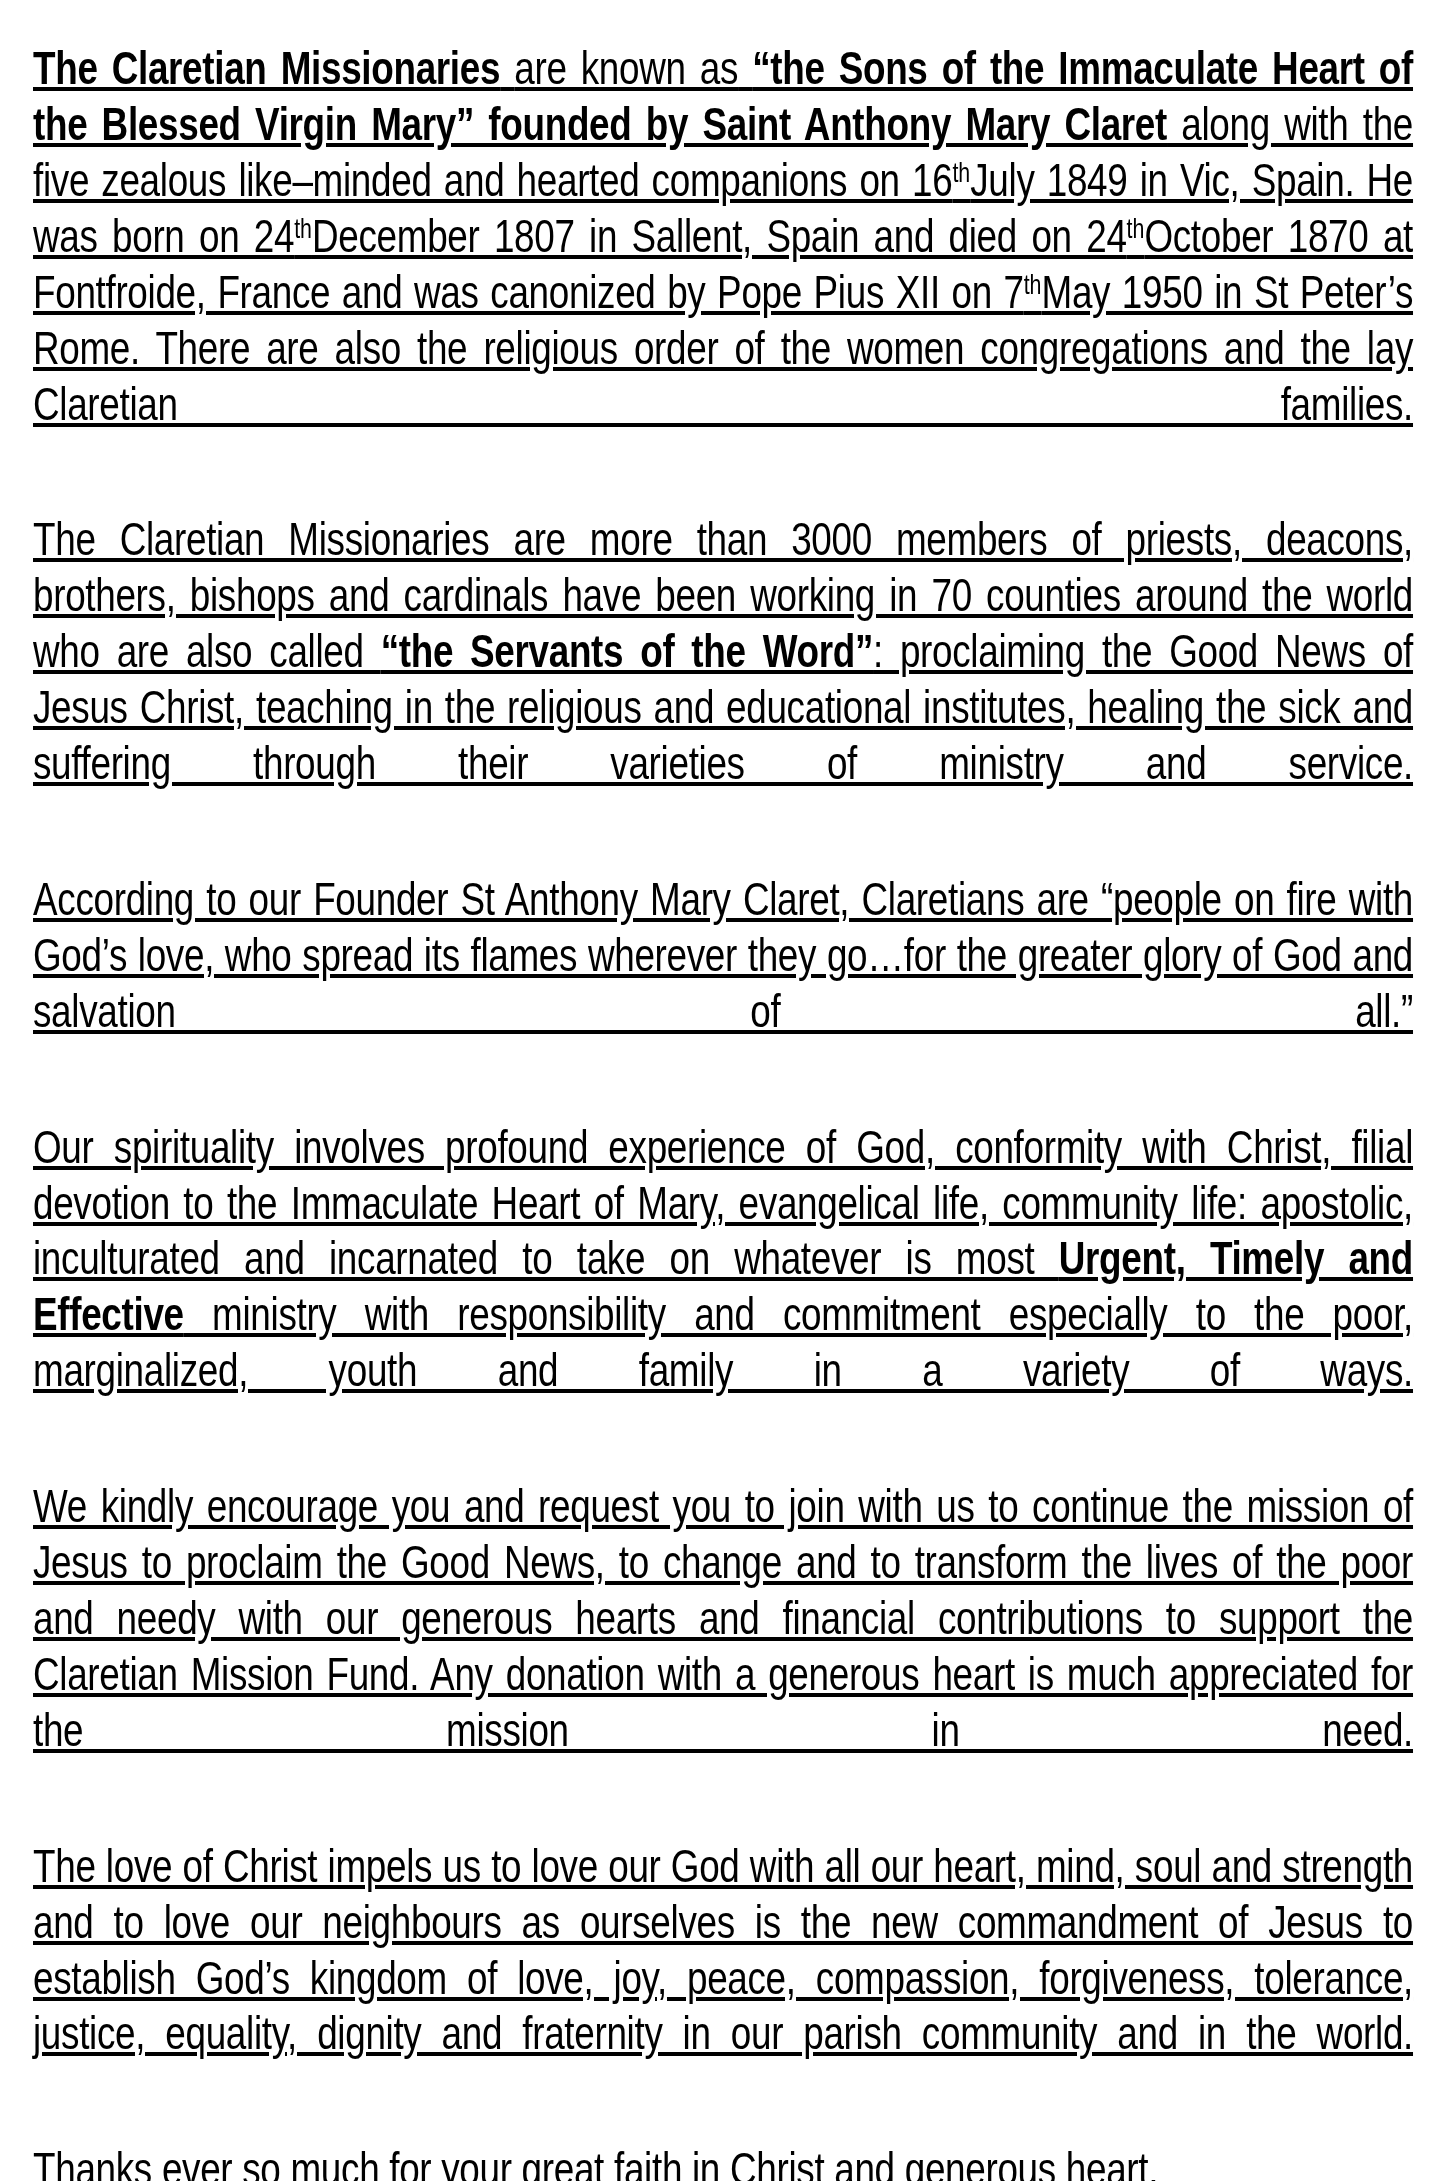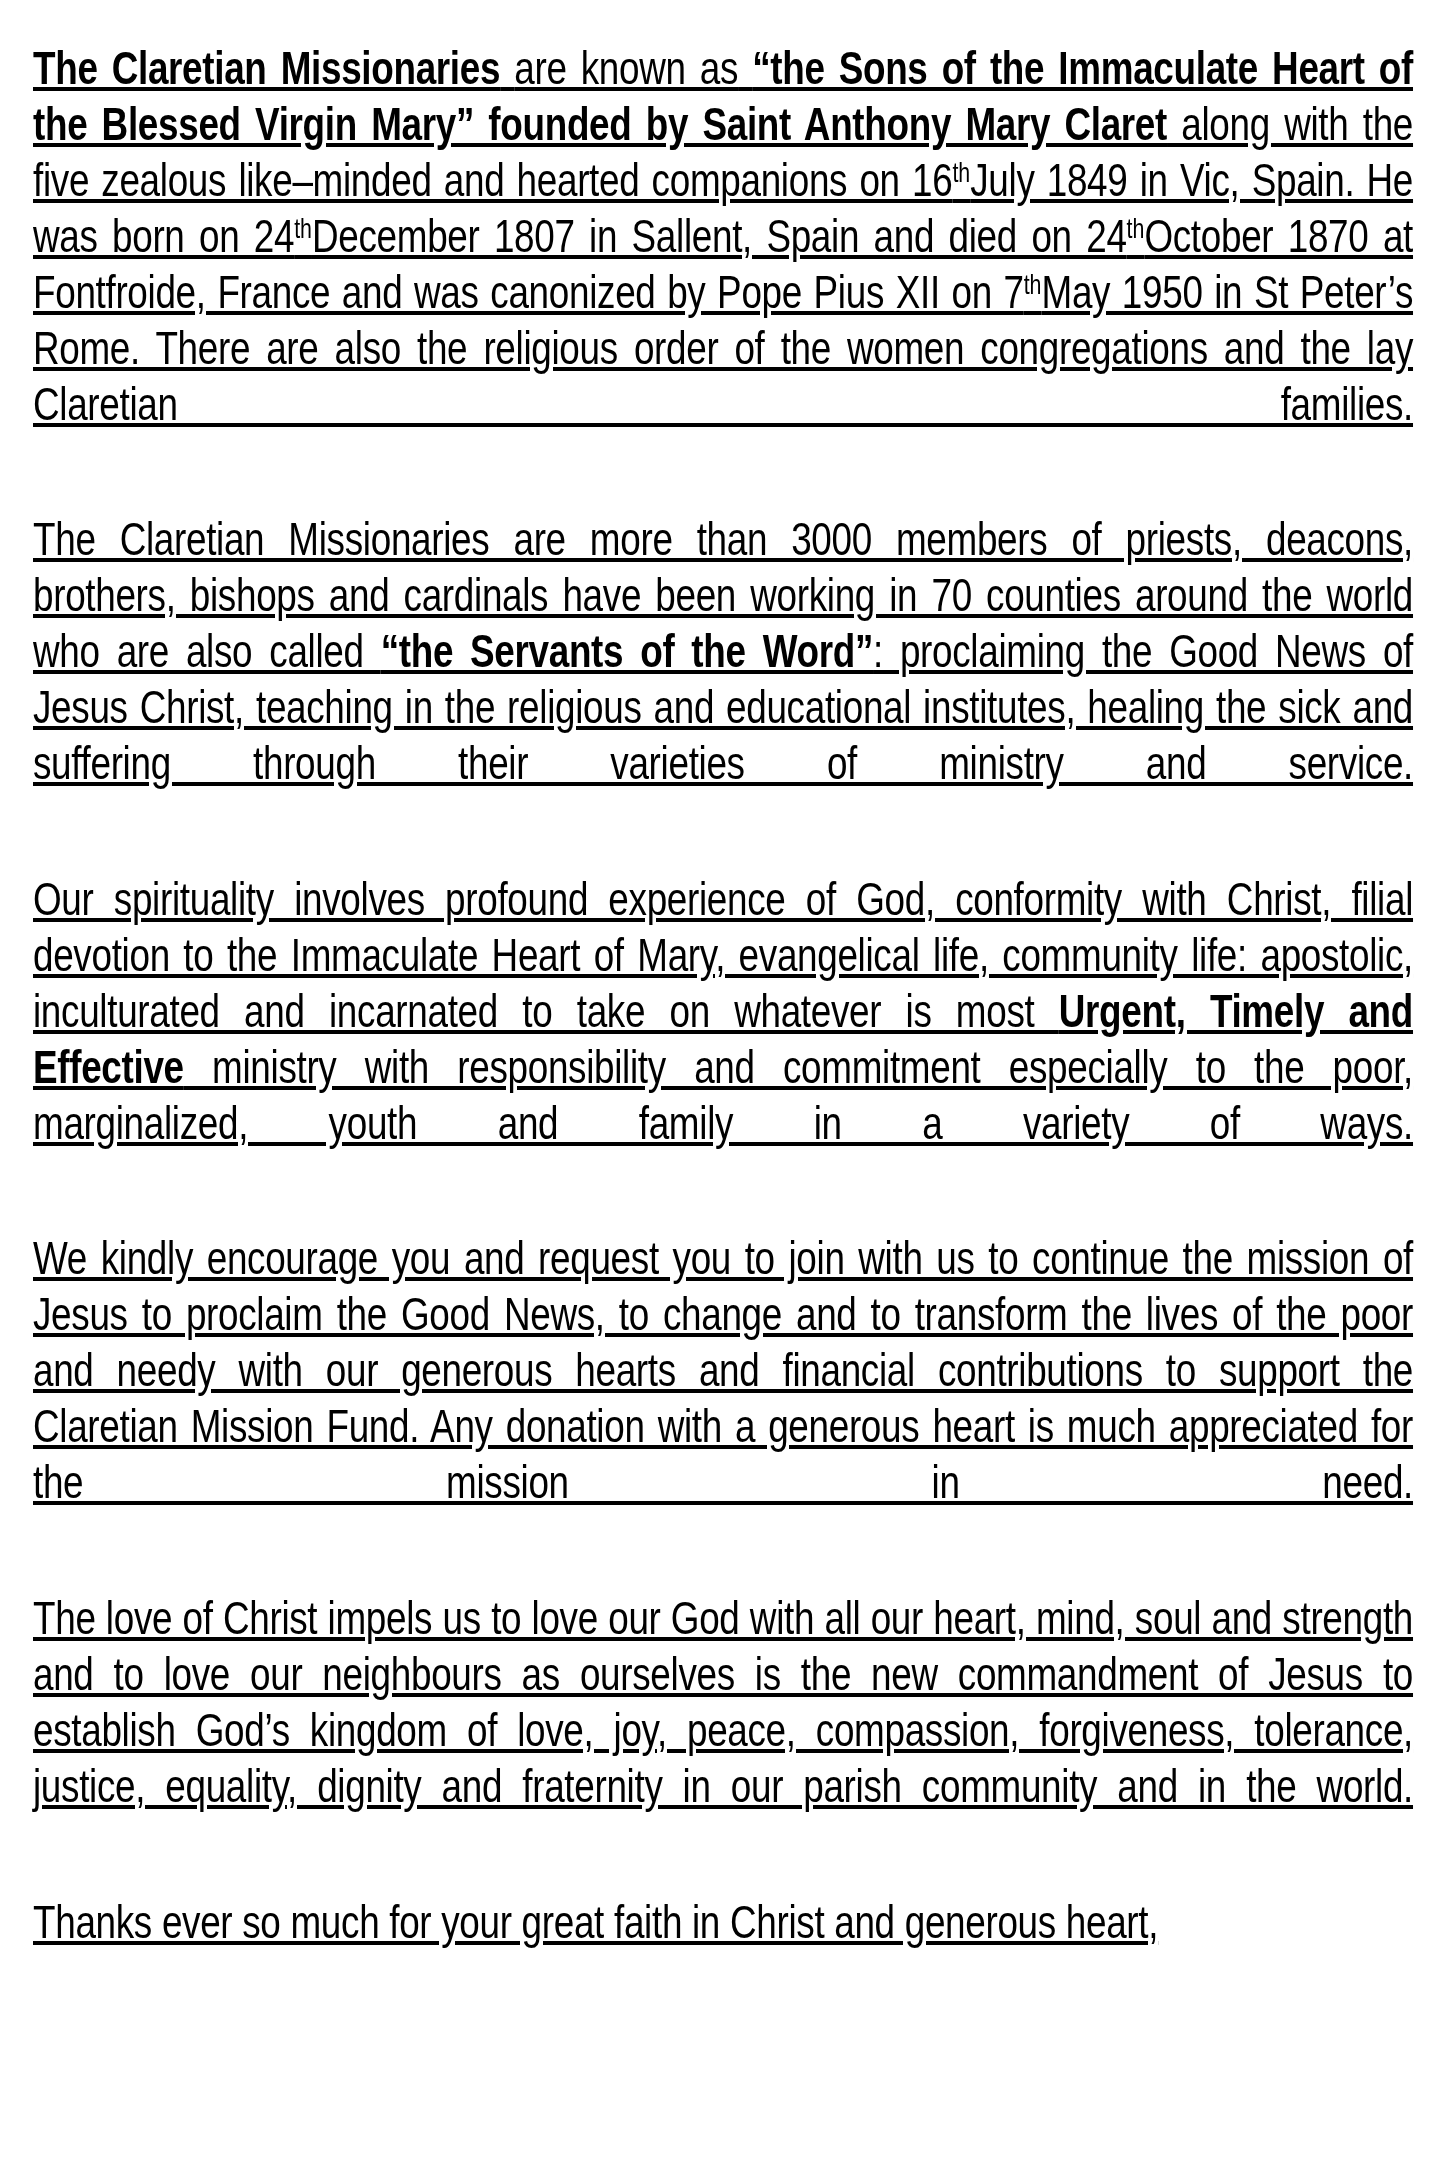--- a/index.html
+++ b/index.html
@@ -71,20 +71,23 @@
   <div class="doc-body">
 
     <p class="para">
         <span class="squeeze"><b>The Claretian Missionaries</b> <span>are known as</span> <b>“the Sons of the Immaculate Heart of the Blessed Virgin Mary” founded by Saint Anthony Mary Claret</b><span> along with the five zealous like–minded and hearted companions on 16</span><sup class="ord">th</sup><span>July 1849 in Vic, Spain. He was born on 24</span><sup class="ord">th</sup><span>December 1807 in Sallent, Spain and died on 24</span><sup class="ord">th</sup><span>October 1870 at Fontfroide, France and was canonized by Pope Pius XII on 7</span><sup class="ord">th</sup><span>May 1950 in St Peter’s Rome. There are also the religious order of the women congregations and the lay Claretian families.</span></span>
       </p>
 
     <p class="para">
         <span class="squeeze"><span>The Claretian Missionaries are more than 3000 members of priests, deacons, brothers, bishops and cardinals have been working in 70 counties around the world who are also called </span><b>“the Servants of the Word”</b><span>: proclaiming the Good News of Jesus Christ, teaching in the religious and educational institutes, healing the sick and suffering through their varieties of ministry and service.</span></span>
       </p>
 
+    <p class="para">
+        <span class="squeeze"><span>According to our Founder St Anthony Mary Claret, Claretians are “people on fire with God’s love, who spread its flames wherever they go…for the greater glory of God and salvation of all.”</span></span>
+      </p>
 
     <p class="para">
         <span class="squeeze"><span>Our spirituality involves profound experience of God, conformity with Christ, filial devotion to the Immaculate Heart of Mary, evangelical life, community life: apostolic, inculturated and incarnated to take on whatever is most </span><b>Urgent, Timely and Effective</b><span> ministry with responsibility and commitment especially to the poor, marginalized, youth and family in a variety of ways.</span></span>
       </p>
 
     <p class="para">
         <span class="squeeze"><span>We kindly encourage you and request you to join with us to continue the mission of Jesus to proclaim the Good News, to change and to transform the lives of the poor and needy with our generous hearts and financial contributions to support the Claretian Mission Fund. Any donation with a generous heart is much appreciated for the mission in need.</span></span>
       </p>
 
     <p class="para">

